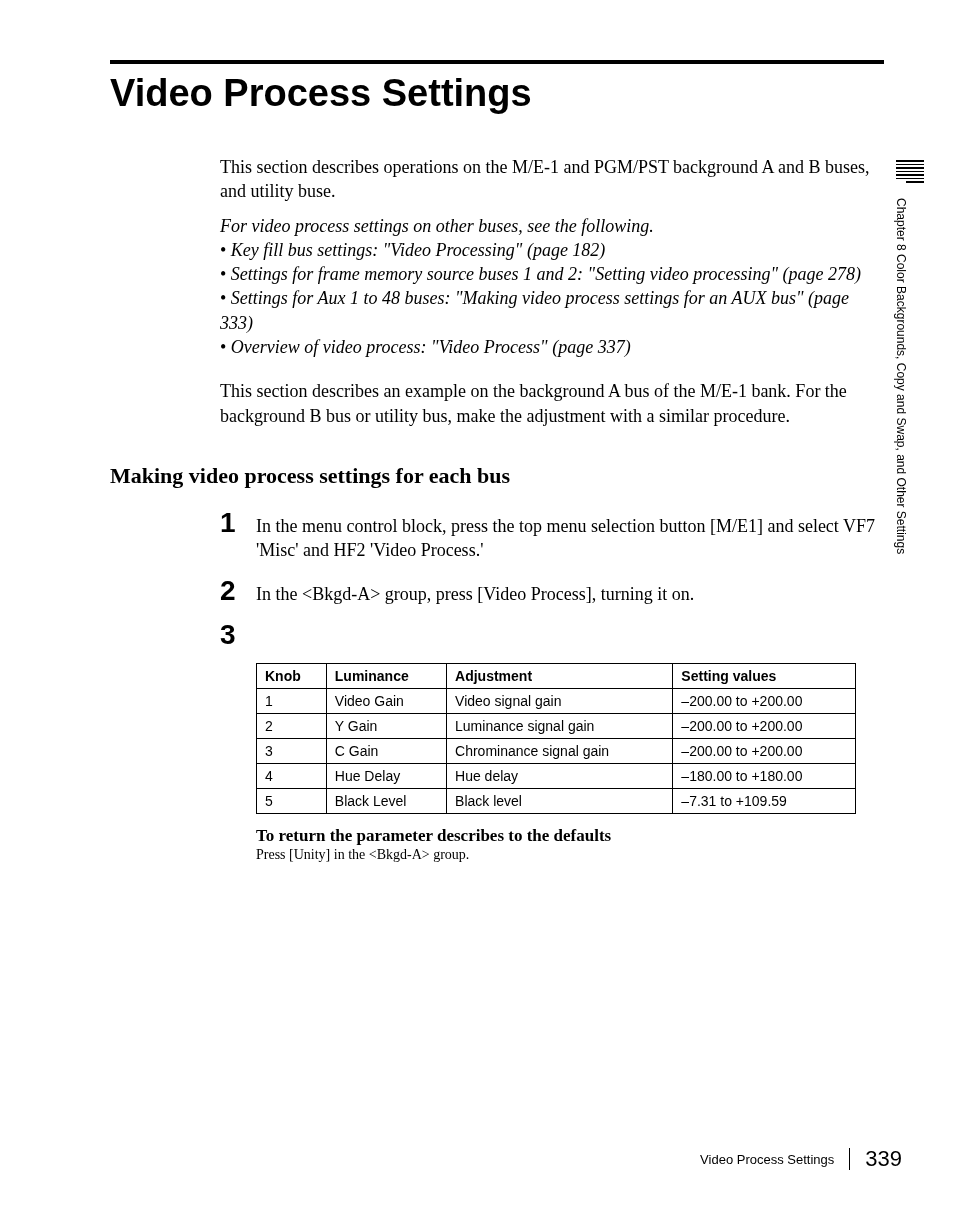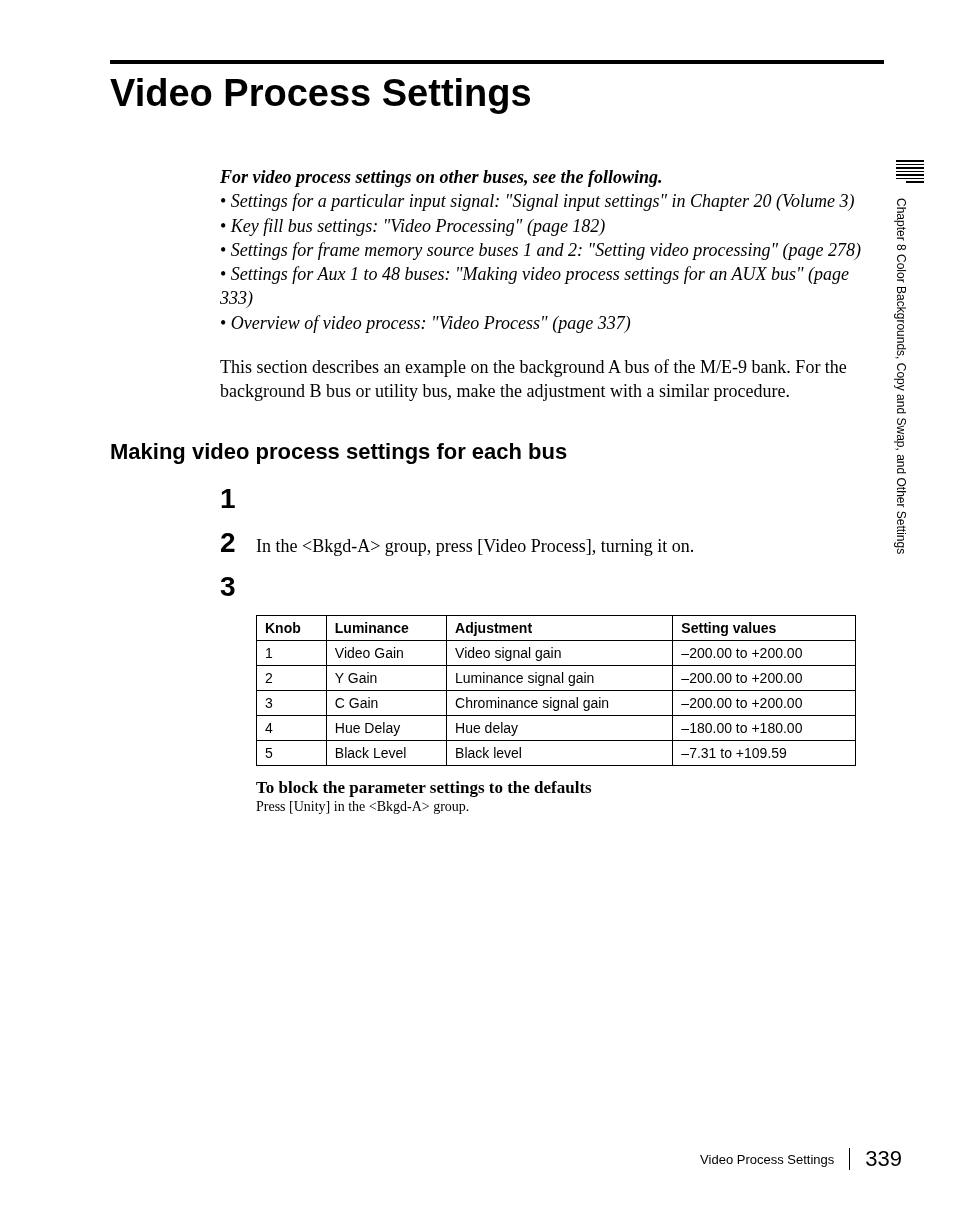--- a/index.html
+++ b/index.html
@@ -26,28 +26,28 @@
       font-size: 38px;
       font-weight: bold;
       letter-spacing: 0px;
     }
     .body-text {
       font-size: 18px;
       line-height: 1.35;
       margin-left: 110px;
     }
     .body-text p { margin-bottom: 0; }
-    .italic { font-style: italic; font-weight: bold; }
+    .italic { font-style: italic; }
     .bullets { margin-left: 0; list-style: none; }
     .bullets li { font-style: italic; font-size: 18px; line-height: 1.35; }
     .bullets li::before { content: "• "; font-style: normal; }
     .spacer-sm { height: 10px; }
     .spacer-md { height: 20px; }
     .heading2 {
-      font-family: Liberation Sans, sans-serif;
+      font-family: Liberation Serif, serif;
       font-size: 22px;
       font-weight: bold;
       margin-top: 35px;
       margin-bottom: 18px;
     }
     .steps { margin-left: 110px; }
     .step { display: flex; align-items: baseline; margin-bottom: 12px; }
     .step-num {
       font-family: Arial, Helvetica, sans-serif;
       font-size: 28px;
@@ -126,38 +126,39 @@
       <div class="stripe short"></div>
     </div>
     <div class="side-text">Chapter 8   Color Backgrounds, Copy and Swap, and Other Settings</div>
   </div>
 
   <div class="title-bar">
     <h1 class="title">Video Process Settings</h1>
   </div>
 
   <div class="body-text">
+    <p>This section describes operations on the M/E-1 and PGM/PST background A and B buses, and utility buse.</p>
     <div class="spacer-sm"></div>
     <p class="italic">For video process settings on other buses, see the following.</p>
     <ul class="bullets">
-      <li>Settings for a particular input signal: "Signal input settings" in Chapter 20 (Volume 3)</li>
       <li>Key fill bus settings: "Video Processing" (page 182)</li>
       <li>Settings for frame memory source buses 1 and 2: "Setting video processing" (page 278)</li>
       <li>Settings for Aux 1 to 48 buses: "Making video process settings for an AUX bus" (page 333)</li>
       <li>Overview of video process: "Video Process" (page 337)</li>
     </ul>
     <div class="spacer-md"></div>
-    <p>This section describes an example on the background A bus of the M/E-9 bank. For the background B bus or utility bus, make the adjustment with a similar procedure.</p>
+    <p>This section describes an example on the background A bus of the M/E-1 bank. For the background B bus or utility bus, make the adjustment with a similar procedure.</p>
   </div>
 
   <h2 class="heading2">Making video process settings for each bus</h2>
 
   <div class="steps">
     <div class="step">
       <div class="step-num">1</div>
+      <div class="step-text">In the menu control block, press the top menu selection button [M/E1] and select VF7 'Misc' and HF2 'Video Process.'</div>
     </div>
     <div class="step">
       <div class="step-num">2</div>
       <div class="step-text">In the &lt;Bkgd-A&gt; group, press [Video Process], turning it on.</div>
     </div>
     <div class="step">
       <div class="step-num">3</div>
     </div>
   </div>
 
@@ -199,21 +200,21 @@
         <tr>
           <td>5</td>
           <td>Black Level</td>
           <td>Black level</td>
           <td>–7.31 to +109.59</td>
         </tr>
       </tbody>
     </table>
   </div>
 
-  <div class="sub-bold">To block the parameter settings to the defaults</div>
+  <div class="sub-bold">To return the parameter describes to the defaults</div>
   <div class="sub-text">Press [Unity] in the &lt;Bkgd-A&gt; group.</div>
 
   <div class="footer">
     <span class="footer-title">Video Process Settings</span>
     <span class="footer-divider"></span>
     <span class="footer-page">339</span>
   </div>
 
 </div>
 

